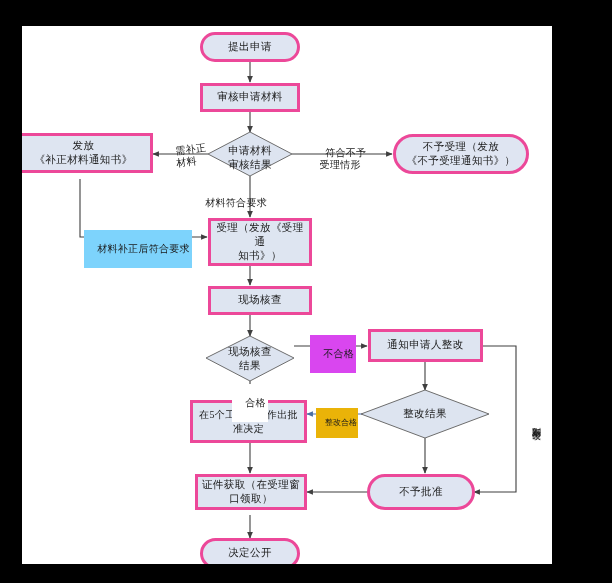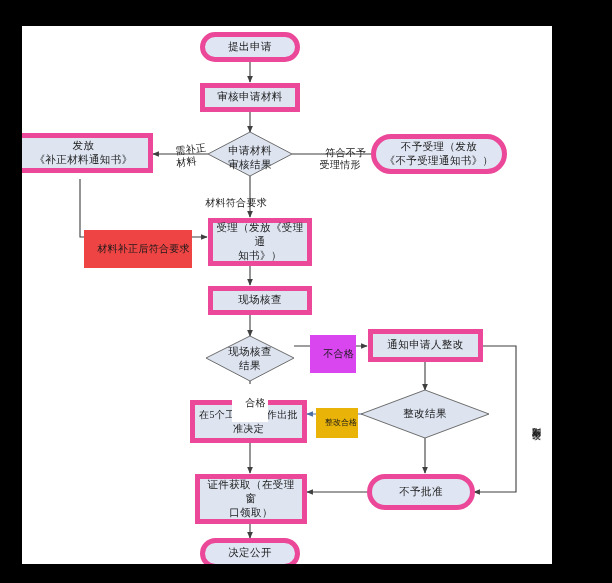--- a/index.html
+++ b/index.html
@@ -27,21 +27,21 @@
     position: absolute;
     left: 0;
     top: 0;
     width: 530px;
     height: 538px;
   }
   .node {
     position: absolute;
     box-sizing: border-box;
     background: #dde4f0;
-    border: 5px solid #ec4899;
+    border: 3px solid #ec4899;
     display: flex;
     align-items: center;
     justify-content: center;
     text-align: center;
     color: #1a1a1a;
     font-size: 10.5px;
     line-height: 1.35;
     letter-spacing: 0.4px;
     padding: 1px 3px;
   }
@@ -171,21 +171,21 @@
       <span style="white-space:pre-line;margin-top:8px;">申请材料
 审核结果</span>
     </div>
   </div>
 
   <div class="node process" style="left:-8px; top:107px; width:139px; height:40px;">
     <span style="white-space:pre-line;">发放
 《补正材料通知书》</span>
   </div>
 
-  <div class="node terminal" style="left:349px; top:108px; width:136px; height:40px;">
+  <div class="node terminal" style="left:371px; top:108px; width:136px; height:40px;">
     <span style="white-space:pre-line;">不予受理（发放
 《不予受理通知书》）</span>
   </div>
 
   <div class="node process" style="left:186px; top:192px; width:104px; height:48px;">
     <span style="white-space:pre-line;">受理（发放《受理通
 知书》）</span>
   </div>
 
   <div class="node process" style="left:186px; top:260px; width:104px; height:29px;">
@@ -210,21 +210,21 @@
   </div>
 
   <div class="node process" style="left:168px; top:374px; width:117px; height:43px; font-size:10px;">
     <span>在5个工作日内作出批准决定</span>
   </div>
 
   <div class="node terminal" style="left:345px; top:448px; width:108px; height:36px;">
     <span>不予批准</span>
   </div>
 
-  <div class="node process" style="left:173px; top:448px; width:112px; height:50px;">
+  <div class="node process" style="left:173px; top:448px; width:112px; height:36px;">
     <span style="white-space:pre-line;">证件获取（在受理窗
 口领取）</span>
   </div>
 
   <div class="node terminal" style="left:178px; top:512px; width:100px; height:31px;">
     <span>决定公开</span>
   </div>
 
   <div class="edge-label slant" style="left:140px; top:108px;">
     <span style="white-space:pre-line;">需补正
@@ -233,21 +233,21 @@
 
   <div class="edge-label" style="left:292px; top:108px;">
     <span style="white-space:pre-line;">符合不予
 受理情形</span>
   </div>
 
   <div class="edge-label" style="left:172px; top:158px;">
     <span>材料符合要求</span>
   </div>
 
-  <div class="edge-label" style="left:62px; top:204px; background:#ef4444; padding:0 2px;">
+  <div class="edge-label" style="left:62px; top:204px; background:#7dd3fc; padding:0 2px;">
     <span>材料补正后符合要求</span>
   </div>
 
   <div class="edge-label" style="left:288px; top:309px; background:#d946ef; padding:0 2px;">
     <span>不合格</span>
   </div>
 
   <div class="edge-label" style="left:210px; top:358px; background:#ffffff; padding:0 2px;">
     <span>合格</span>
   </div>

